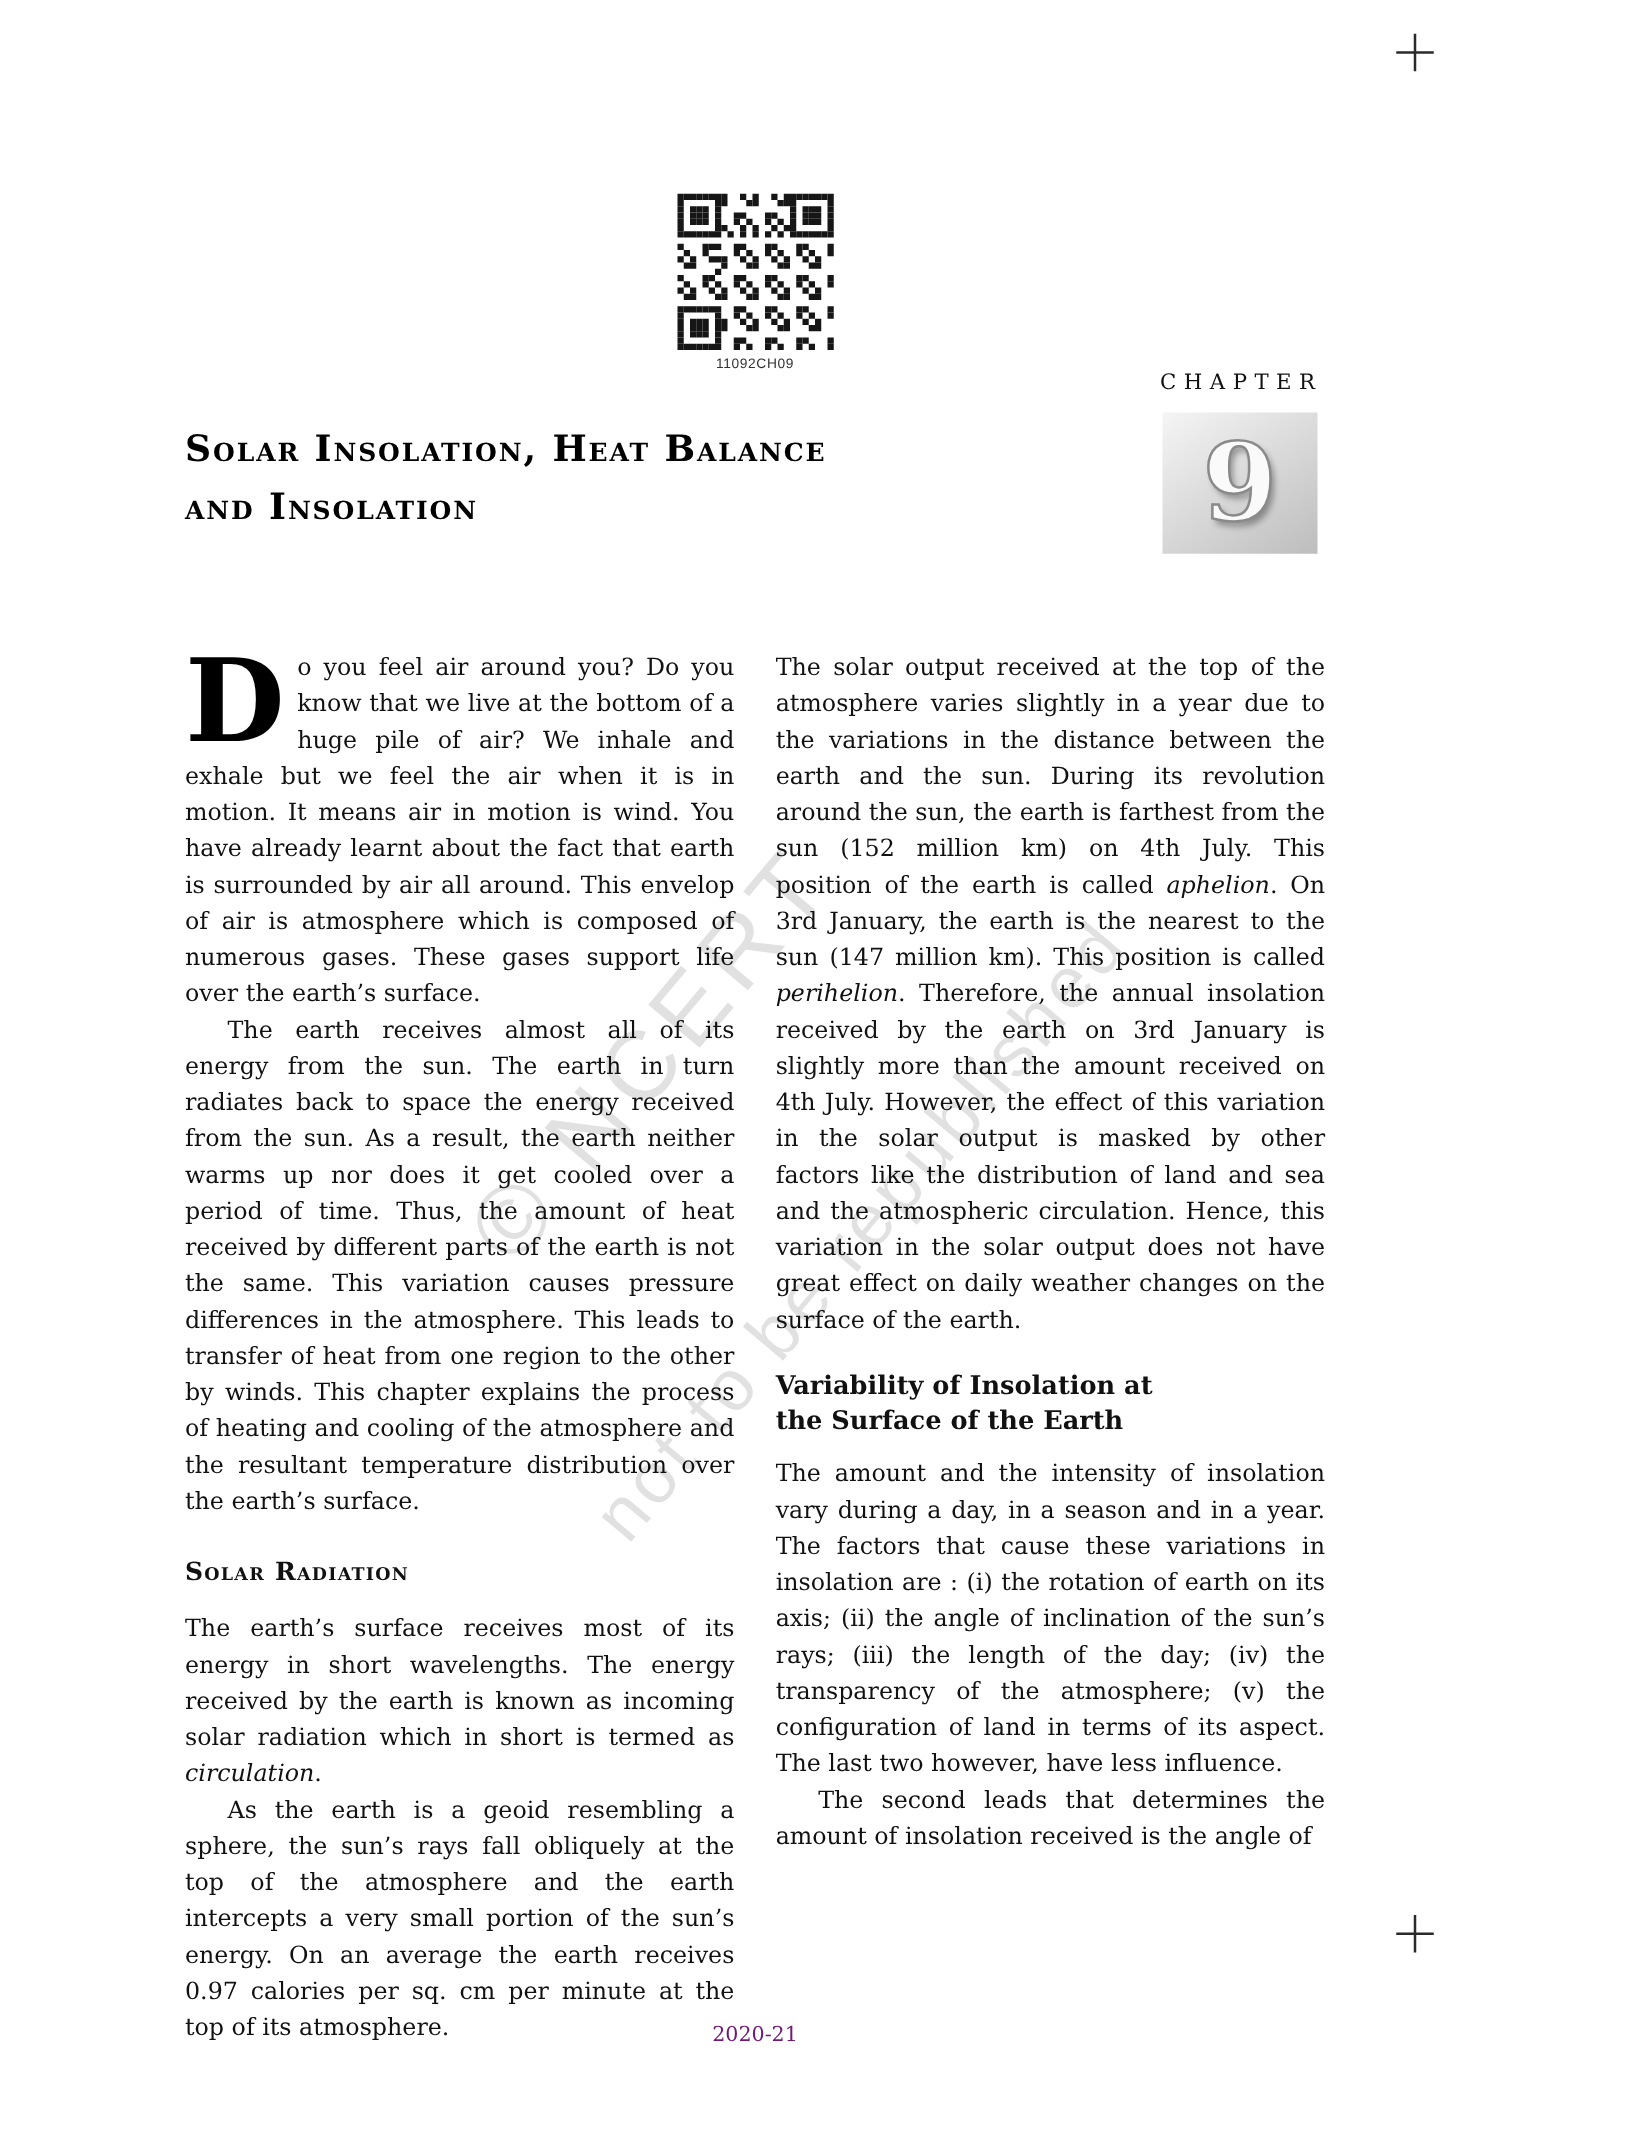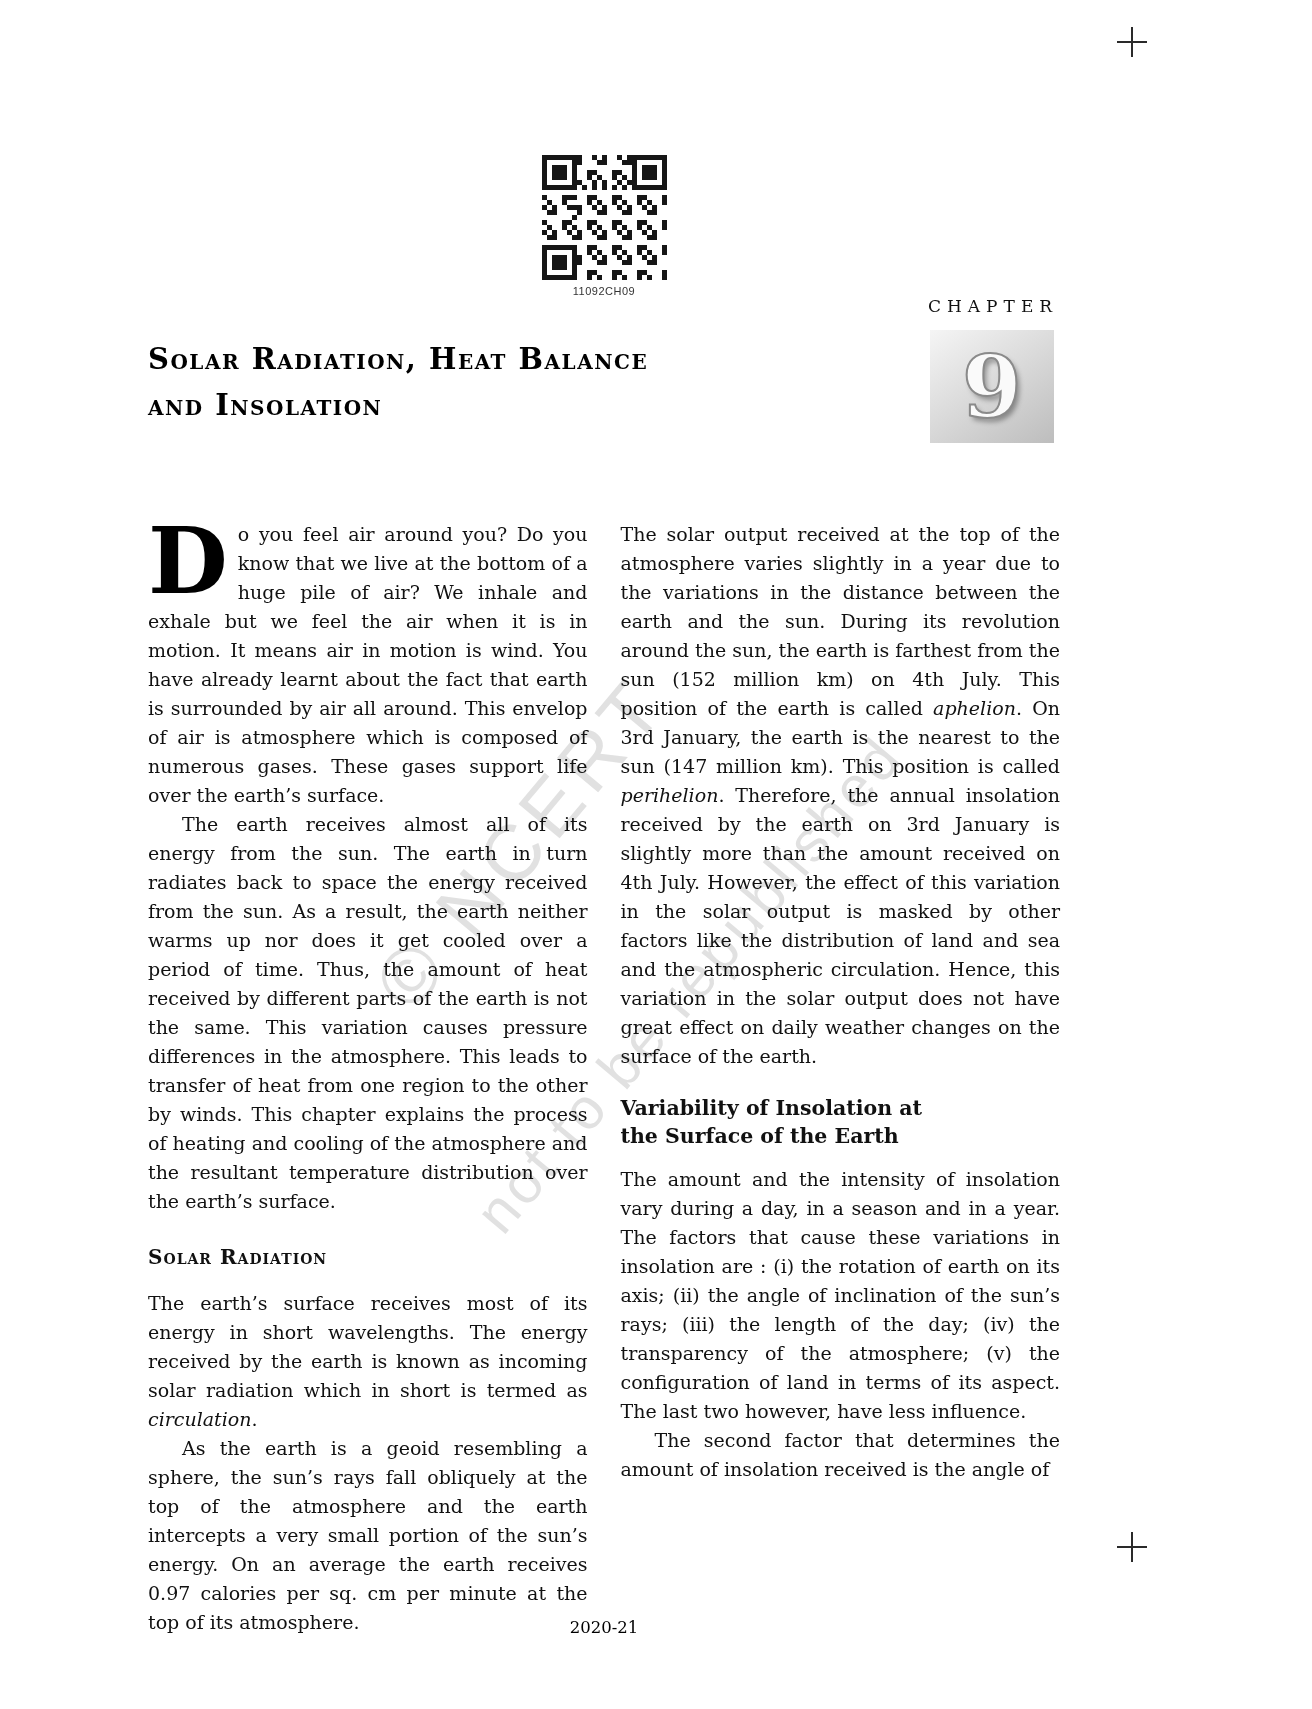--- a/index.html
+++ b/index.html
@@ -82,21 +82,21 @@
   }
   .bold-heading {
     font-weight: bold; font-size: 20.5px; line-height: 1.35;
     margin: 24px 0 15px; text-align: left;
   }
 
   em { font-style: italic; }
 
   .footer {
     position: absolute; left: 148px; top: 1618px; width: 912px;
-    text-align: center; font-size: 16.5px; color: #000000; z-index: 2;
+    text-align: center; font-size: 16.5px; color: #701a75; z-index: 2;
   }
 </style>
 </head>
 <body>
 
 <div class="page">
 
   <div class="crop crop-tr"></div>
   <div class="crop crop-br"></div>
 
@@ -355,21 +355,21 @@
       </div>
     <div class="qr-caption">11092CH09</div>
   </div>
 
   <div class="chapter-label">CHAPTER</div>
   <div class="chapter-box">
     <span class="chapter-num">9</span>
   </div>
 
   <div class="title">
-    <span>Solar Radiation, Heat Balance</span><br>
+    <span>Solar Insolation, Heat Balance</span><br>
     <span>and Insolation</span>
   </div>
 
   <div class="watermark">
     <span class="wm1">© NCERT</span>
     <span class="wm2">not to be republished</span>
   </div>
 
   <div class="columns">
 
@@ -381,20 +381,20 @@
       <p class="indent">As the earth is a geoid resembling a sphere, the sun’s rays fall obliquely at the top of the atmosphere and the earth intercepts a very small portion of the sun’s energy. On an average the earth receives 0.97 calories per sq. cm per minute at the top of its atmosphere.</p>
     </div>
 
     <div class="col">
       <p><span>The solar output received at the top of the atmosphere varies slightly in a year due to the variations in the distance between the earth and the sun. During its revolution around the sun, the earth is farthest from the sun (152 million km) on 4th July. This position of the earth is called </span><em>aphelion</em><span>. On 3rd January, the earth is the nearest to the sun (147 million km). This position is called </span><em>perihelion</em><span>. Therefore, the annual insolation received by the earth on 3rd January is slightly more than the amount received on 4th July. However, the effect of this variation in the solar output is masked by other factors like the distribution of land and sea and the atmospheric circulation. Hence, this variation in the solar output does not have great effect on daily weather changes on the surface of the earth.</span></p>
       <h3 class="bold-heading">
         <span>Variability of Insolation at</span><br>
         <span>the Surface of the Earth</span>
       </h3>
       <p>The amount and the intensity of insolation vary during a day, in a season and in a year.  The factors that cause these variations in insolation are : (i) the rotation of earth on its axis; (ii)  the angle of inclination of the sun’s rays; (iii) the length of the day; (iv) the transparency of the atmosphere; (v) the configuration of land in terms of its aspect. The last two however, have less influence.</p>
-      <p class="indent">The second factor that determines the amount of insolation received is the angle of</p>
+      <p class="indent">The second leads that determines the amount of insolation received is the angle of</p>
     </div>
 
   </div>
 
   <div class="footer">2020-21</div>
 
 </div>
 
 </body></html>

